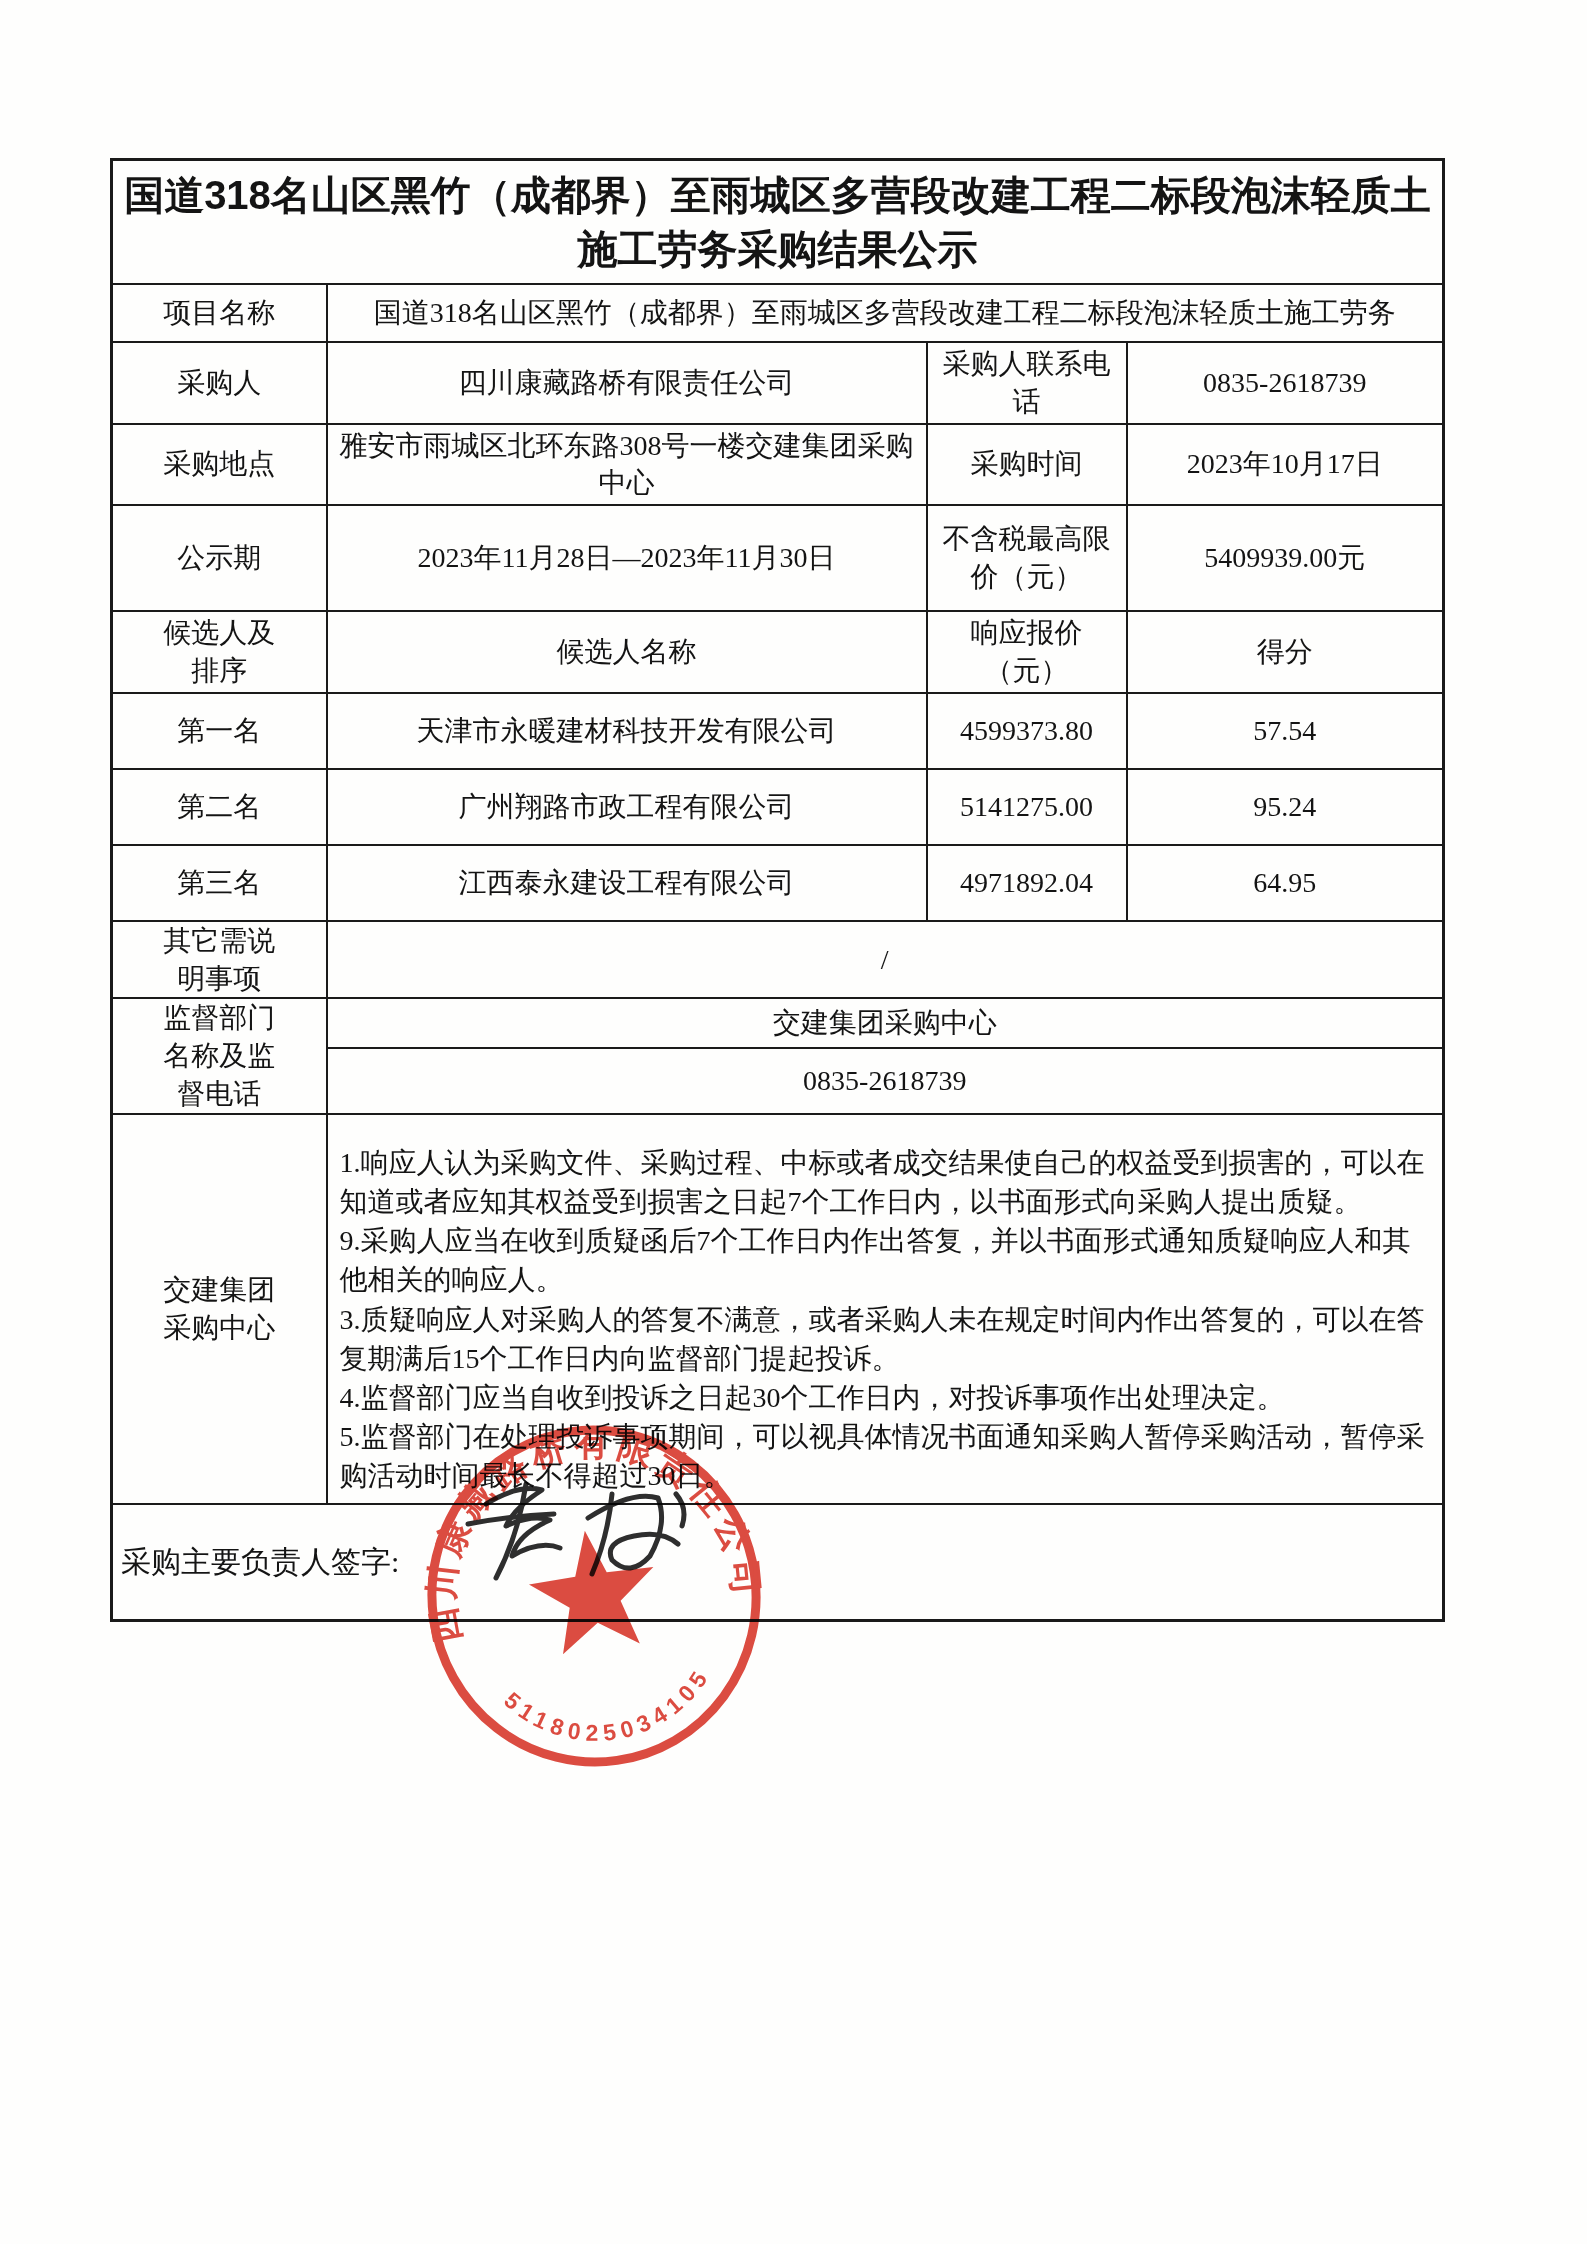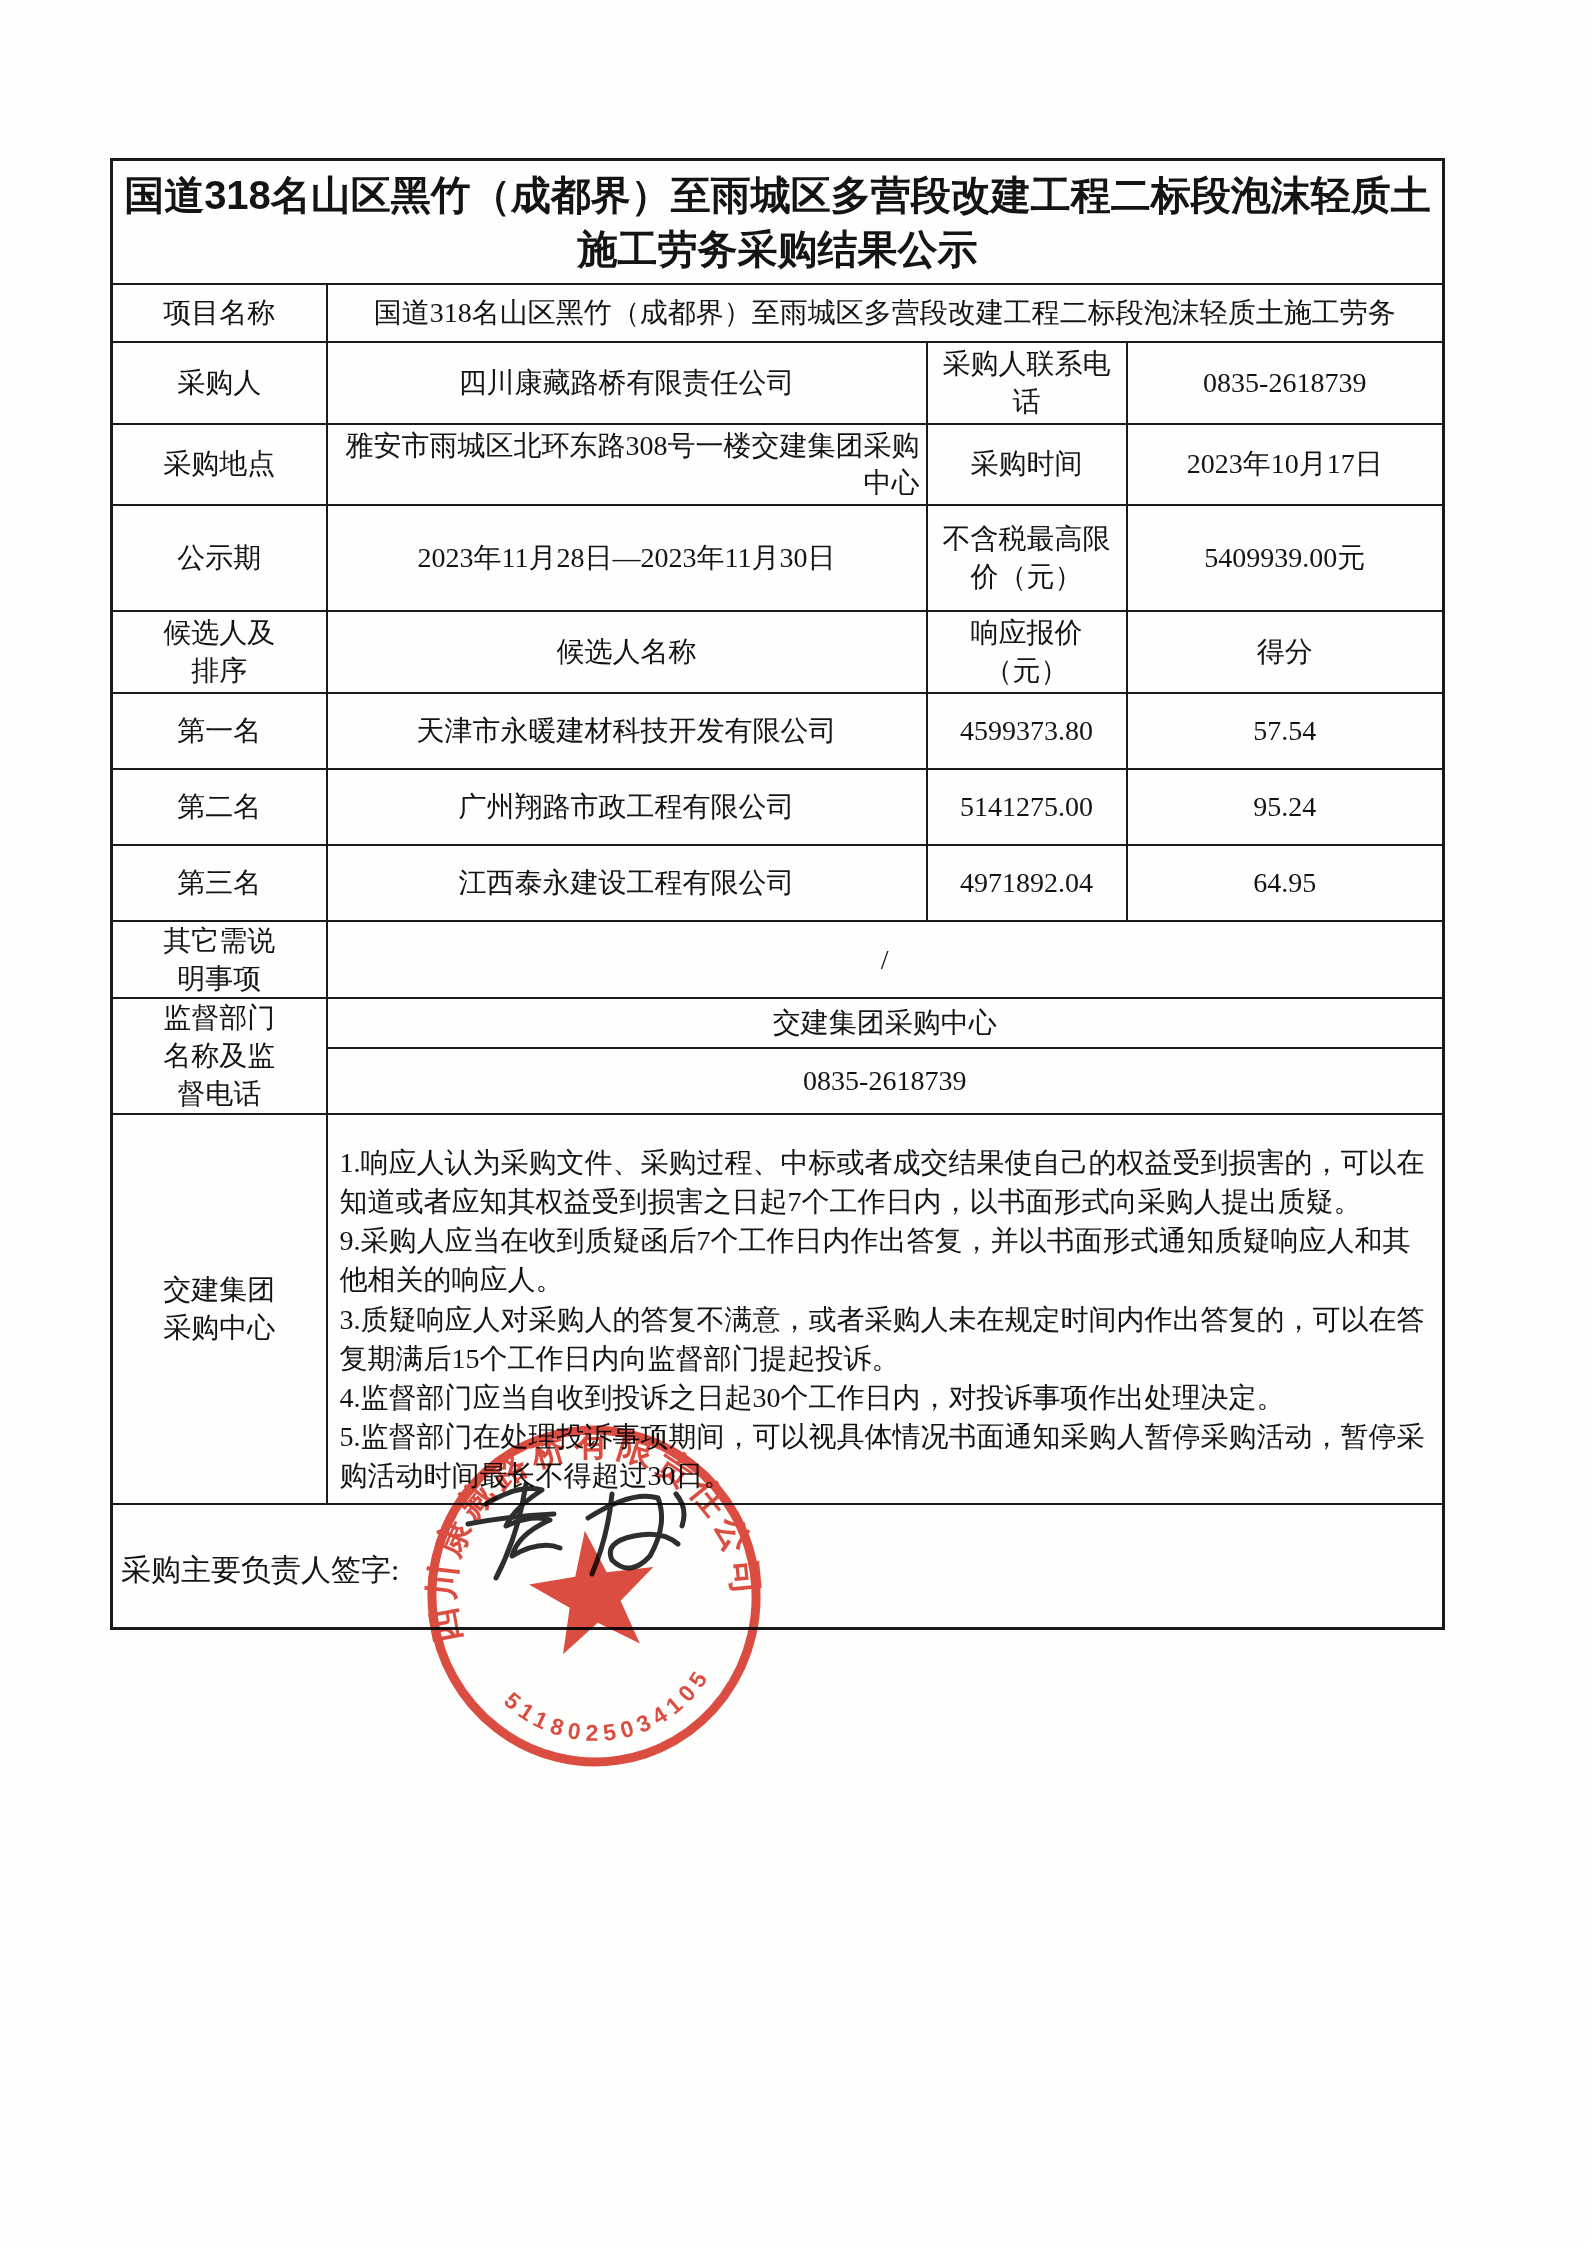--- a/index.html
+++ b/index.html
@@ -6,23 +6,23 @@
   .page{position:relative;width:1587px;height:2244px;background:#fefefdff;margin:0 auto;overflow:hidden;
         font-family:"Liberation Serif","DejaVu Serif",serif;color:#161616;}
   table.doc{position:absolute;left:110px;top:158px;width:1332px;border-collapse:collapse;
             table-layout:fixed;font-size:28px;color:#141414;}
   table.doc{border:3px solid #1a1a1a;}
   .doc td{border:2px solid #1a1a1a;text-align:center;vertical-align:middle;padding:2px 8px;
           line-height:1.35;word-break:normal;overflow-wrap:break-word;}
   .title-cell{font-family:"Liberation Sans","DejaVu Sans",sans-serif;font-weight:bold;
               font-size:40px;line-height:1.42;padding:4px 30px;}
   td.lbl{padding:0 44px;}
-  td.leftcell{text-align:right;padding:2px 6px;}
+  td.leftcell{text-align:center;padding:2px 6px;}
   td.objcell{text-align:left;vertical-align:top;padding:28px 12px 8px 12px;line-height:1.40;margin-left:16px;}
-  td.sigcell{text-align:left;font-size:30px;padding:10px 4px 2px 8px;}
+  td.sigcell{text-align:left;font-size:30px;padding:2px 4px 2px 8px;}
   .seal-wrap{position:absolute;left:416px;top:1418px;width:356px;height:356px;
              transform:rotate(-8deg);mix-blend-mode:multiply;opacity:.9;pointer-events:none;}
   .sig-wrap{position:absolute;left:452px;top:1460px;width:310px;height:150px;
             mix-blend-mode:multiply;pointer-events:none;}
 </style>
 </head>
 <body>
 
 <div class="page">
 

